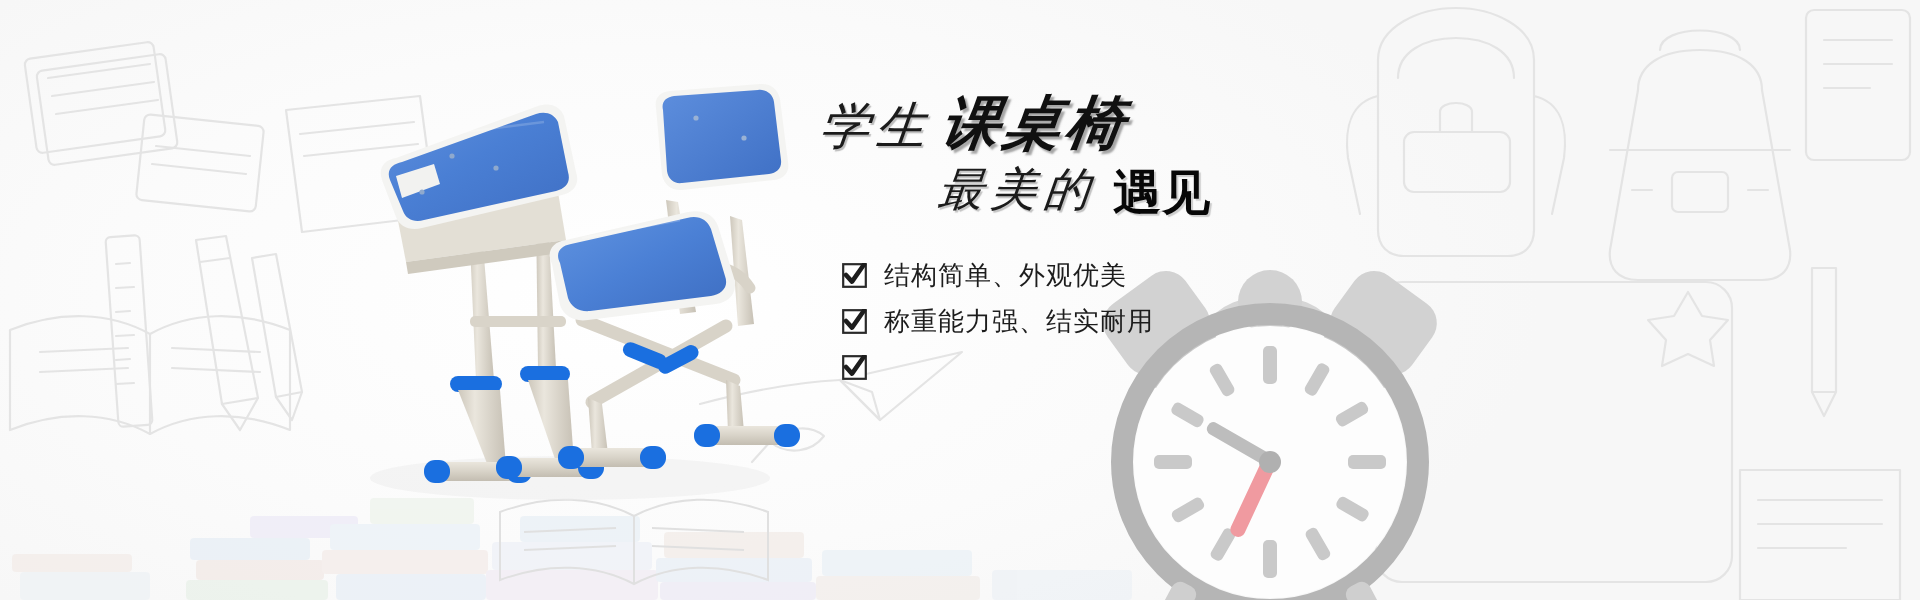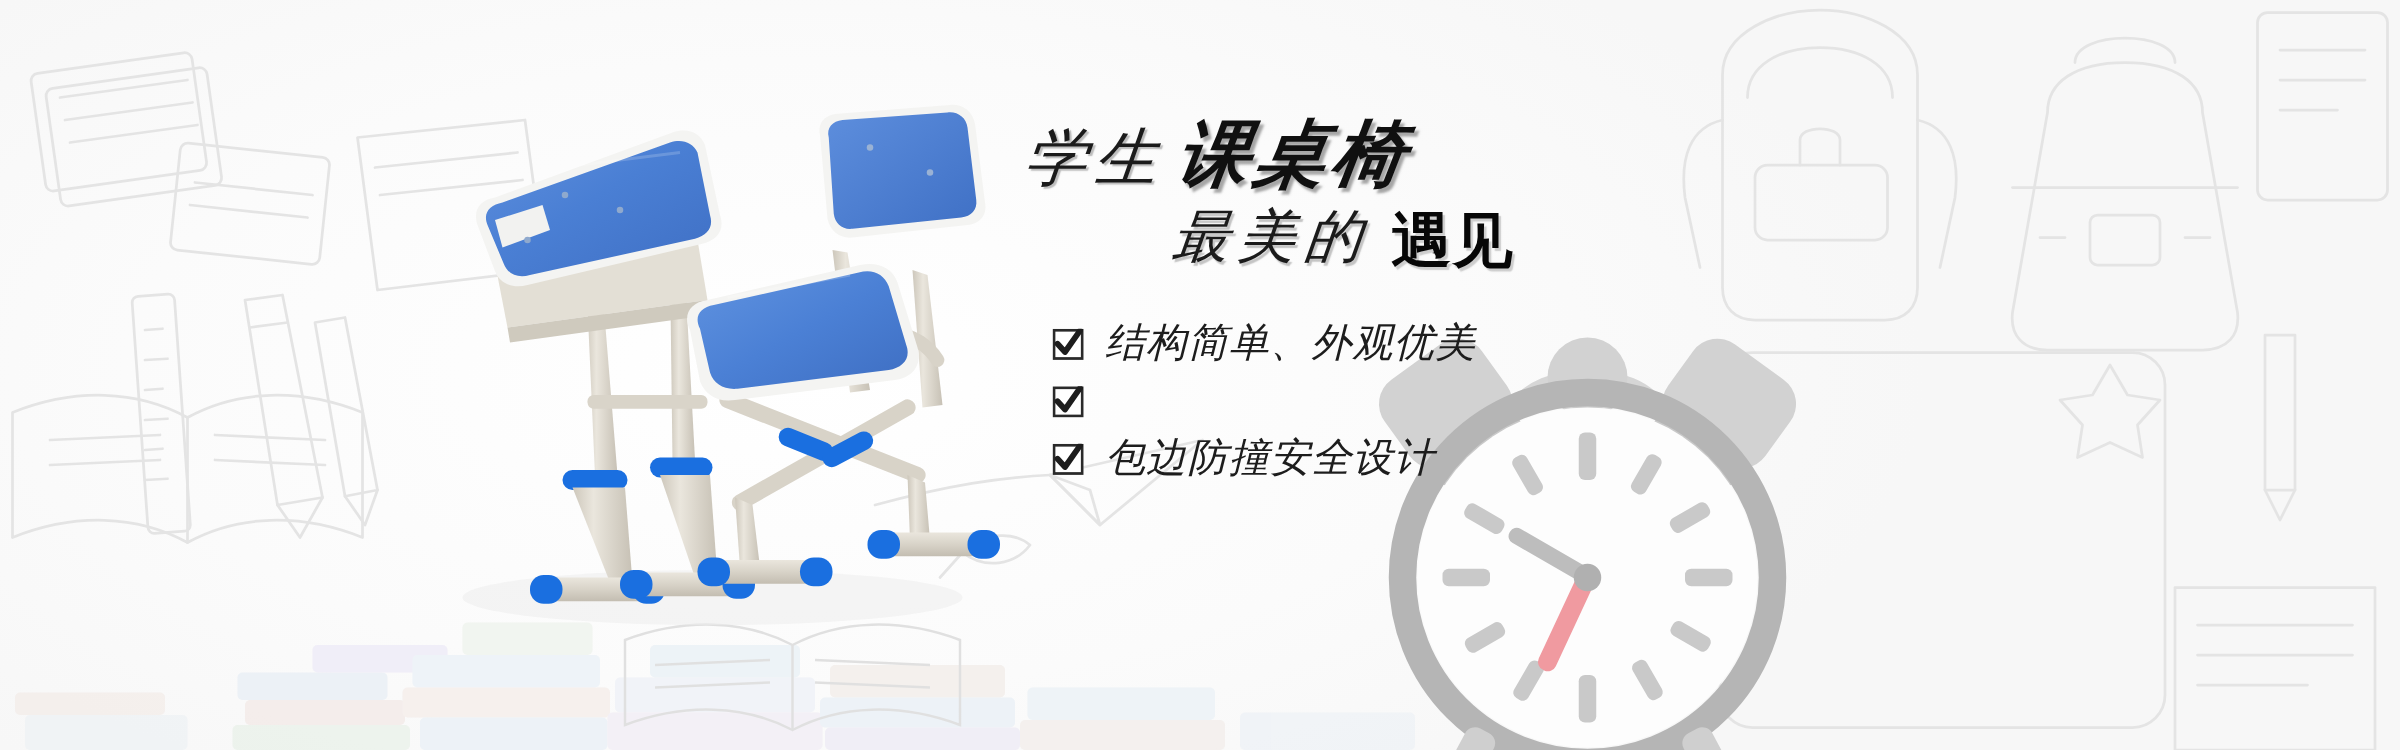--- a/index.html
+++ b/index.html
@@ -72,21 +72,21 @@
   #features{position:absolute;left:22px;top:158px;}
   .feature{
     display:flex;align-items:center;height:44px;margin-bottom:2px;
   }
   .chk{
     width:25px;height:25px;flex:0 0 25px;position:relative;margin-right:17px;
   }
   .chk svg{display:block;}
   .feature-label{
     font-family:"Liberation Sans", sans-serif;
-    font-size:32px;color:#1d1d1d;letter-spacing:1px;white-space:nowrap;font-style:italic;
+    font-size:26px;color:#1d1d1d;letter-spacing:1px;white-space:nowrap;
   }
 </style>
 </head>
 <body>
 
 <div id="banner">
 
   <div class="bg-layer">
     <svg width="1920" height="600" viewBox="0 0 1920 600">
       <g stroke="#e4e4e4" fill="none" stroke-width="2.2" stroke-linejoin="round" stroke-linecap="round">
@@ -385,28 +385,28 @@
         <span class="feature-label">结构简单、外观优美</span>
       </div>
 
       <div class="feature">
         <span class="chk">
           <svg width="25" height="25" viewBox="0 0 25 25">
             <rect x="1.2" y="1.2" width="22.6" height="22.6" fill="#ffffff" stroke="#2a2a2a" stroke-width="2.2"></rect>
             <path d="M4 12 L10 18.6 L22 1.5" fill="none" stroke="#1d1d1d" stroke-width="4.6" stroke-linecap="round" stroke-linejoin="round"></path>
           </svg>
         </span>
+        <span class="feature-label">称重能力强、结实耐用</span>
       </div>
 
       <div class="feature">
         <span class="chk">
           <svg width="25" height="25" viewBox="0 0 25 25">
             <rect x="1.2" y="1.2" width="22.6" height="22.6" fill="#ffffff" stroke="#2a2a2a" stroke-width="2.2"></rect>
             <path d="M4 12 L10 18.6 L22 1.5" fill="none" stroke="#1d1d1d" stroke-width="4.6" stroke-linecap="round" stroke-linejoin="round"></path>
           </svg>
         </span>
-        <span class="feature-label">包边防撞安全设计</span>
       </div>
 
     </div>
   </div>
 
 </div>
 
 </body></html>

